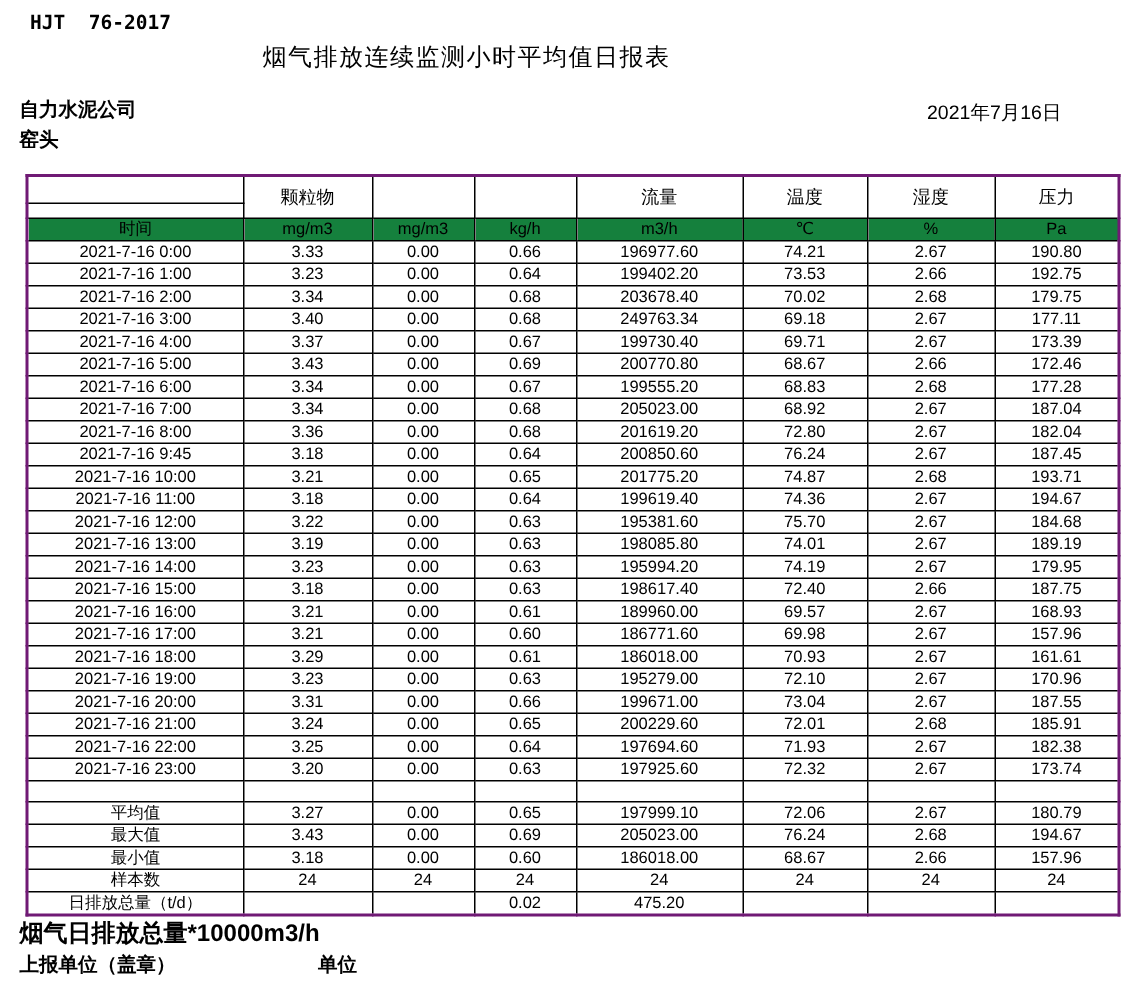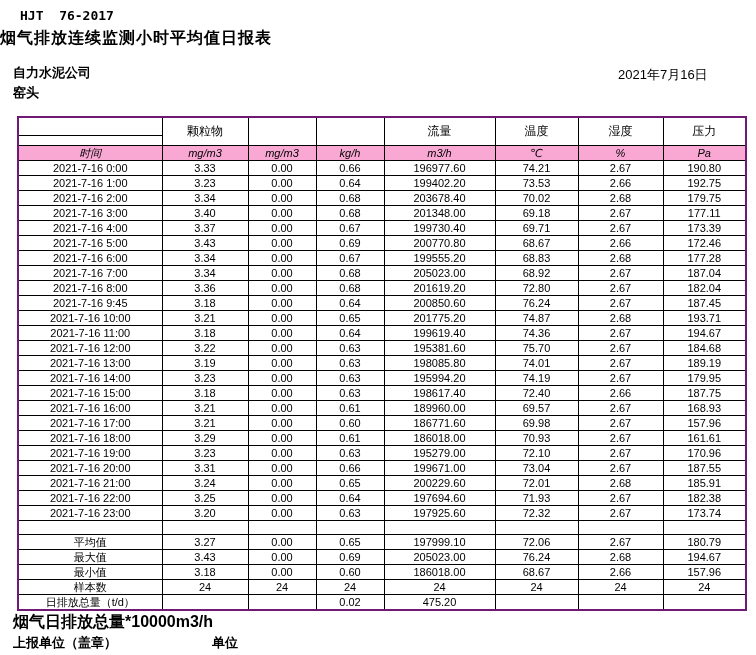--- a/index.html
+++ b/index.html
@@ -3,40 +3,40 @@
 <meta charset="utf-8">
 <style>
   html,body{margin:0;padding:0;}
   body{
     width:756px;height:655px;position:relative;background:#ffffff;
     font-family:"Liberation Sans","DejaVu Sans",sans-serif;color:#000;
     overflow:hidden;
   }
   .abs{position:absolute;}
   .std-code{left:20px;top:8px;font-size:13px;font-weight:bold;white-space:pre;font-family:"DejaVu Sans Mono",monospace;}
-  .title{left:0;top:28px;width:622px;font-size:16px;font-weight:bold;letter-spacing:1px;}
+  .title{left:0;top:28px;width:622px;text-align:center;font-size:16px;font-weight:normal;letter-spacing:1px;}
   .company{left:13px;top:64px;font-size:13px;font-weight:bold;}
   .site{left:13px;top:84px;font-size:13px;font-weight:bold;}
   .rdate{left:618px;top:66px;font-size:13px;}
   table.report{
     position:absolute;left:17px;top:116px;
     border-collapse:collapse;table-layout:fixed;
     border:2px solid #701a75;
     font-size:11px;
   }
   table.report td{
     border:1px solid #000;
     padding:0;margin:0;
     text-align:center;vertical-align:middle;
     height:14px;line-height:13px;
     overflow:hidden;white-space:nowrap;
   }
   tr.hdr1 td{height:17px;font-size:12px;}
   tr.hdr2 td{height:9px;}
-  tr.units td{background:#f9a8d4;height:14px;font-style:italic;}
+  tr.units td{background:#15803d;height:14px;}
   tr.spacer td{height:13px;}
   .footer1{left:13px;top:612px;font-size:16px;font-weight:bold;}
   .footer2{left:13px;top:634px;font-size:13px;font-weight:bold;}
   .footer3{left:200px;top:634px;font-size:13px;font-weight:bold;margin-left:12px;}
 </style>
 </head>
 <body>
 
 <div class="abs std-code">HJT  76-2017</div>
 <div class="abs title">烟气排放连续监测小时平均值日报表</div>
@@ -109,21 +109,21 @@
         <td>203678.40</td>
         <td>70.02</td>
         <td>2.68</td>
         <td>179.75</td>
       </tr>
       <tr>
         <td>2021-7-16 3:00</td>
         <td>3.40</td>
         <td>0.00</td>
         <td>0.68</td>
-        <td>201348.00</td>
+        <td>249763.34</td>
         <td>69.18</td>
         <td>2.67</td>
         <td>177.11</td>
       </tr>
       <tr>
         <td>2021-7-16 4:00</td>
         <td>3.37</td>
         <td>0.00</td>
         <td>0.67</td>
         <td>199730.40</td>

